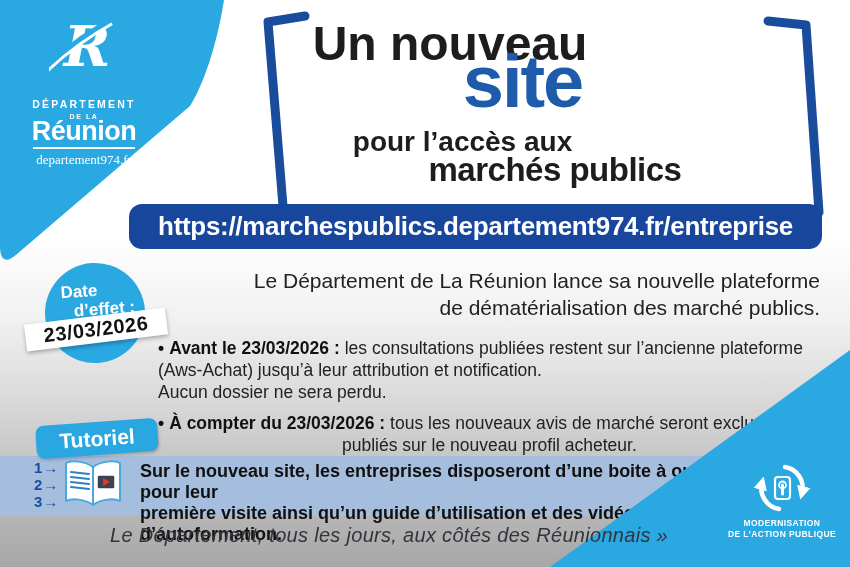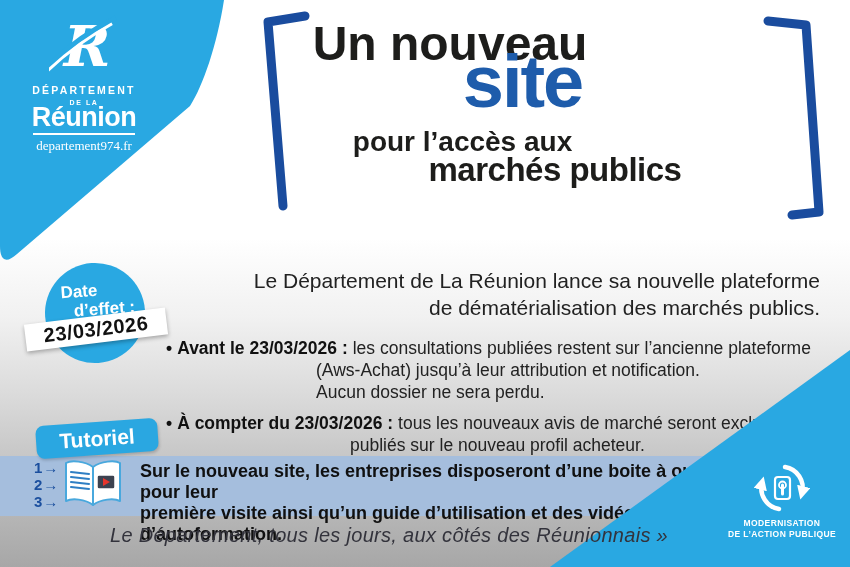--- a/index.html
+++ b/index.html
@@ -7,21 +7,21 @@
     position:relative;width:850px;height:567px;overflow:hidden;
     font-family:"Liberation Sans",sans-serif;
     background:linear-gradient(180deg,#ffffff 0%,#ffffff 42%,#f1f1f1 56%,#dadada 70%,#c4c4c4 82%,#a7a7a7 100%);
   }
   .abs{position:absolute;}
   svg.layer{position:absolute;left:0;top:0;width:850px;height:567px;}
 
   
   .corner-tl{z-index:1;}
   .logo{left:18px;top:14px;width:132px;text-align:center;color:#fff;z-index:2;}
-  .lg-dep{font-size:10.5px;font-weight:bold;letter-spacing:2.2px;margin-top:4px;}
+  .lg-dep{font-size:10.5px;font-weight:bold;letter-spacing:2.2px;margin-top:18px;}
   .lg-dela{font-size:7px;font-weight:bold;letter-spacing:1.6px;margin-top:3px;}
   .lg-name{font-size:27px;font-weight:bold;letter-spacing:-0.5px;line-height:23px;}
   .lg-rule{height:1.5px;background:#fff;width:102px;margin:4px auto 3px;}
   .lg-site{font-size:13px;font-family:Liberation Serif, serif;}
 
   
   .t{color:#1d1d1b;text-align:center;z-index:2;}
   .t1{left:280px;top:16px;width:340px;font-size:48px;font-weight:800;}
   .t2{left:420px;top:43px;width:205px;font-size:74px;font-weight:800;color:#1e5cab;letter-spacing:-2px;line-height:78px;}
   .t3{left:310px;top:126px;width:305px;font-size:28px;font-weight:800;}
@@ -39,23 +39,23 @@
   .date-circle{left:45px;top:263px;width:100px;height:100px;border-radius:50%;background:#29a8e2;
     color:#fff;font-weight:bold;font-size:17px;line-height:19px;transform:rotate(-4deg);z-index:3;}
   .dc-inner{padding:18px 0 0 17px;}
   .dc-l2{margin-left:12px;}
   .date-ribbon{left:25px;top:316px;width:142px;height:27px;background:#fff;transform:rotate(-7deg);
     color:#111;font-weight:bold;font-size:20px;text-align:center;line-height:26px;
     letter-spacing:0.5px;box-shadow:0 2px 4px rgba(0,0,0,.3);z-index:4;}
 
   
   .intro{left:155px;top:267px;width:665px;text-align:right;font-size:21px;line-height:27px;color:#222;z-index:2;}
-  .bullets{left:166px;top:337px;width:672px;font-size:17.5px;line-height:22px;color:#222;z-index:2;}
+  .bullets{left:158px;top:337px;width:672px;font-size:17.5px;line-height:22px;color:#222;z-index:2;}
   .b-lead{font-weight:bold;color:#111;margin-right:5px;}
-  .indent1{margin-left:150px;}
+  .indent1{}
   .bullet2{margin-top:9px;}
   .indent2{margin-left:184px;}
 
   
   .band{left:0;top:456px;width:850px;height:60px;background:#a5bedd;z-index:1;}
   .tuto-label{left:36px;top:422px;width:122px;height:33px;background:#2aa7e1;border-radius:8px;
     transform:rotate(-4deg);color:#fff;font-weight:bold;font-size:21px;text-align:center;line-height:33px;
     box-shadow:1px 2px 3px rgba(0,0,0,.18);z-index:3;}
   .steps-book{left:34px;top:459px;display:flex;gap:5px;align-items:center;z-index:3;}
   .steps{display:flex;flex-direction:column;justify-content:space-between;height:50px;
@@ -97,32 +97,33 @@
   <svg class="layer brackets" viewBox="0 0 850 567">
     <polyline points="305,16 268,22 283,206" fill="none" stroke="#1a4c9e" stroke-width="9" stroke-linecap="round" stroke-linejoin="round"></polyline>
     <polyline points="768,21 806,25 819,212 792,215" fill="none" stroke="#1a4c9e" stroke-width="9" stroke-linecap="round" stroke-linejoin="round"></polyline>
   </svg>
 
   <div class="abs t t1">Un nouveau</div>
   <div class="abs t t2">site</div>
   <div class="abs t t4">marchés publics</div>
   <div class="abs t t3">pour l’accès aux</div>
 
+  <div class="abs url">https://marchespublics.departement974.fr/entreprise</div>
 
   <div class="abs date-circle">
     <div class="dc-inner">
       <div>Date</div>
       <div class="dc-l2">d’effet :</div>
     </div>
   </div>
   <div class="abs date-ribbon">23/03/2026</div>
 
   <div class="abs intro">
     <div>Le Département de La Réunion lance sa nouvelle plateforme</div>
-    <div>de dématérialisation des marchés publics.</div>
+    <div>de dématérialisation des marché publics.</div>
   </div>
 
   <div class="abs bullets">
     <div class="bullet1">
       <div>
         <span class="b-lead">•</span><span class="b-lead">Avant le 23/03/2026 :</span><span>les consultations publiées restent sur l’ancienne plateforme</span>
       </div>
       <div class="indent1">(Aws-Achat) jusqu’à leur attribution et notification.</div>
       <div class="indent1">Aucun dossier ne sera perdu.</div>
     </div>

